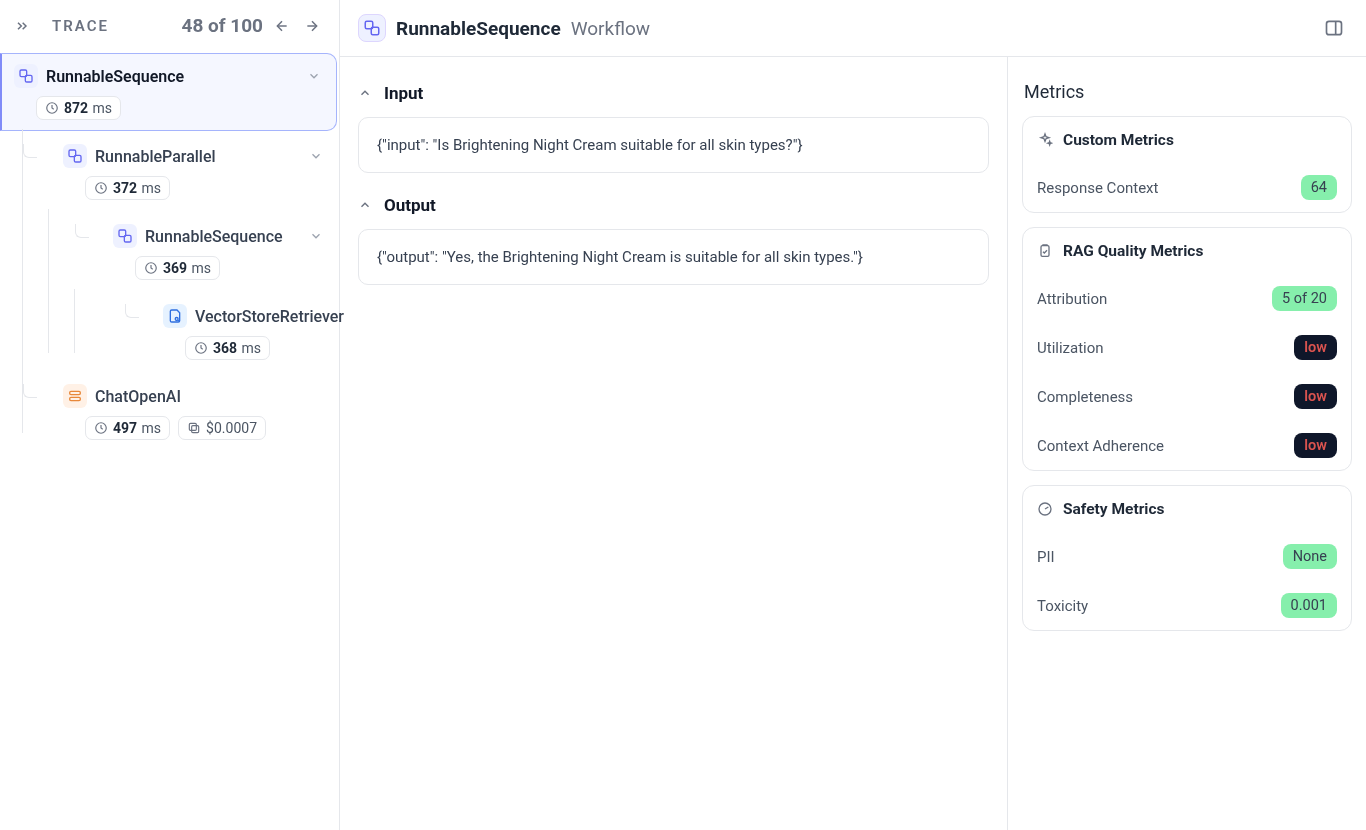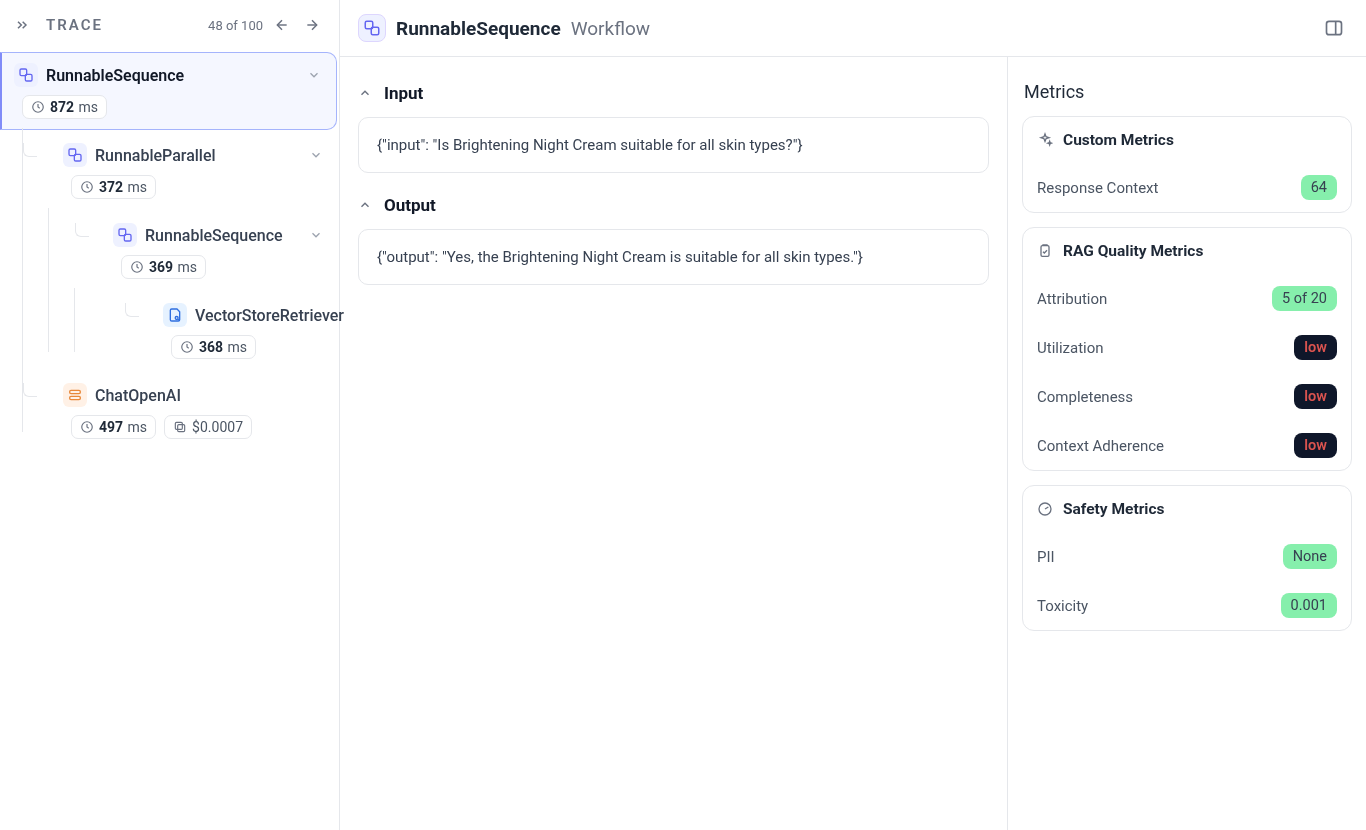--- a/index.html
+++ b/index.html
@@ -19,25 +19,25 @@
     flex-direction: column;
   }
   .trace-header {
     display: flex;
     align-items: center;
     justify-content: space-between;
     padding: 14px 16px 14px 14px;
     color: #4b5563;
   }
   .trace-title {
-    display: flex; align-items: center; gap: 16px;
+    display: flex; align-items: center; gap: 22px;
     font-weight: 600; font-size: 15px; letter-spacing: 2px;
     color: #6b7280;
   }
-  .trace-nav { display:flex; align-items:center; gap:8px; font-size:13px; color:#6b7280; }
+  .trace-nav { display:flex; align-items:center; gap:8px; font-size:19px; color:#6b7280;font-weight:bold; }
   .arrow-btn {
     width: 22px; height: 22px; display:flex; align-items:center; justify-content:center;
     color:#6b7280; cursor:pointer; border-radius:4px;
   }
 
   .tree { padding: 0 0 0 0; }
   .node {
     position: relative;
     padding: 10px 12px 10px 12px;
     border: 1px solid transparent;
@@ -60,21 +60,21 @@
   }
   .node-icon.purple { background:#eef1ff; }
   .node-icon.blue { background:#e6f2ff; }
   .node-icon.orange { background:#fff1e6; }
   .node-label { font-size:16px; color:#374151; font-weight:500; }
   .node.selected .node-label { font-weight:600; color:#111827; }
   .chevron {
     margin-left:auto; color:#9ca3af; cursor:pointer;
     width:20px; height:20px; display:flex; align-items:center; justify-content:center;
   }
-  .badges { display:flex; gap:8px; margin-top:8px; margin-left: 8px; }
+  .badges { display:flex; gap:8px; margin-top:8px; margin-left: 22px; }
   .badge {
     display:flex; align-items:center; gap:5px;
     border: 1px solid #e5e7eb; border-radius:7px;
     padding: 3px 8px; font-size:14px; color:#4b5563;
     background:#fff;
   }
   .badge strong { font-weight:700; color:#1f2937; margin-right:1px;}
   .tree-indent { position:relative; }
   .tree-indent::before {
     content:"";

